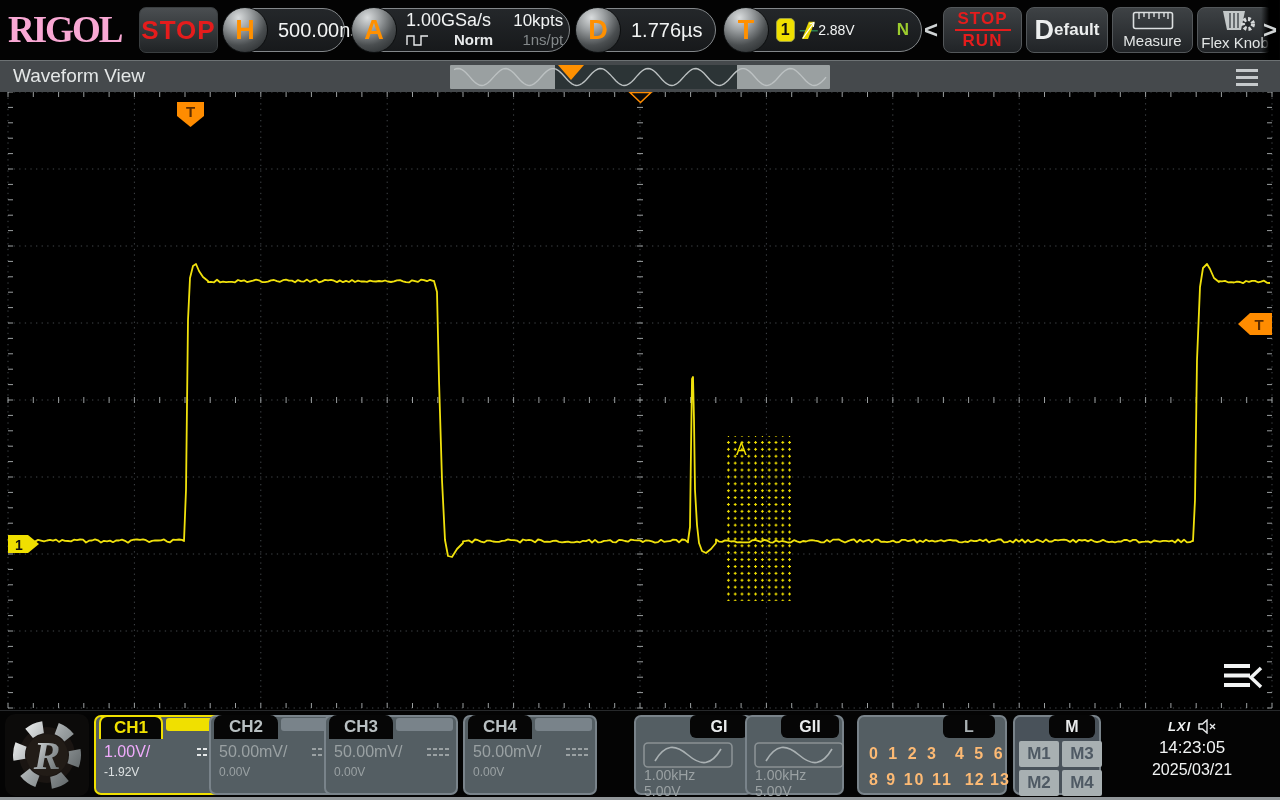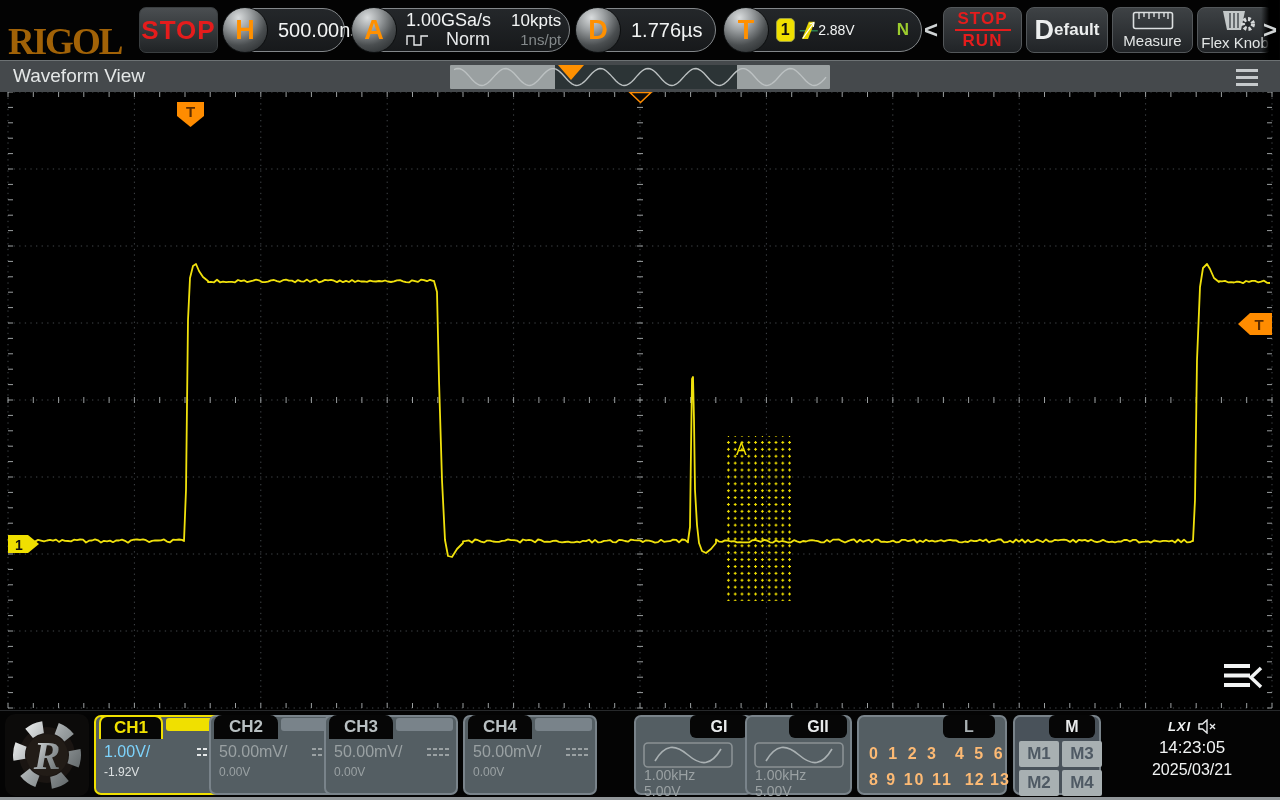--- a/index.html
+++ b/index.html
@@ -1,35 +1,35 @@
 <!DOCTYPE html>
 <html><head>
 <meta charset="utf-8">
 <style>
   html,body{margin:0;padding:0;background:#000;}
   body{width:1280px;height:800px;position:relative;overflow:hidden;
        font-family:"Liberation Sans",sans-serif;color:#e8eaea;}
   
   #topbar{position:absolute;left:0;top:0;width:1280px;height:60px;background:#030303;z-index:5;}
-  #logo{position:absolute;left:8px;top:20px;font-family:"Liberation Serif",serif;
-        font-weight:bold;font-size:37px;letter-spacing:-2px;color:#a16207;line-height:44px;}
+  #logo{position:absolute;left:8px;top:8px;font-family:"Liberation Serif",serif;
+        font-weight:bold;font-size:37px;letter-spacing:-2px;color:#f9a8d4;line-height:44px;}
   .darkbtn{position:absolute;top:7px;height:46px;border-radius:7px;box-sizing:border-box;
         background:linear-gradient(#4a4e51,#202325);border:1px solid #3a3e40;}
   #stopbadge{left:139px;width:79px;display:flex;align-items:center;justify-content:center;
         color:#e51c1c;font-size:26px;font-weight:bold;letter-spacing:1px;}
   .pill{position:absolute;top:8px;height:44px;border:1px solid #83878a;border-radius:22px;
         background:linear-gradient(#24272a,#17191b);display:flex;align-items:center;box-sizing:border-box;}
   .cbtn{width:46px;height:46px;border-radius:50%;flex:0 0 46px;margin-left:-2px;
         background:radial-gradient(circle at 35% 22%,#d9dcdd 0%,#9da1a3 28%,#4a4e50 62%,#1d2022 100%);
         display:flex;align-items:center;justify-content:center;
         font-weight:bold;font-size:27px;color:#ff9000;border:1px solid #0c0e0f;box-sizing:border-box;}
   .pillval{color:#f2f4f4;font-size:20px;padding:0 16px 0 10px;white-space:nowrap;}
   #apill .acol1{margin-left:9px;line-height:19px;}
   #apill .rate{font-size:18px;color:#f2f4f4;}
-  #apill .normrow{display:flex;align-items:center;gap:16px;font-size:18px;color:#e8eaeb;}
+  #apill .normrow{display:flex;align-items:center;gap:24px;font-size:15px;color:#e8eaeb;font-weight:bold;}
   #apill .acol2{margin:0 14px 0 20px;text-align:right;line-height:19px;}
   #apill .pts{font-size:17px;color:#f2f4f4;}
   #apill .res{font-size:15px;color:#84898b;}
   #tpill .src{width:24px;height:24px;margin-left:7px;background:#f0e000;color:#101010;border-radius:5px;
         font-weight:bold;font-size:16px;display:flex;align-items:center;justify-content:center;
         border:1px solid #9a9d45;box-sizing:border-box;}
   #tpill .tlevel{font-size:14px;color:#f2f4f4;}
   #tpill .tstat{font-size:17px;font-weight:bold;color:#9ccc2e;margin:0 12px 0 42px;}
   .chev{position:absolute;top:0;height:60px;width:18px;display:flex;align-items:center;justify-content:center;
         color:#cfd3d4;font-size:24px;font-weight:bold;z-index:6;}
@@ -66,21 +66,21 @@
   .card{position:absolute;top:4px;height:80px;width:134px;background:#545e63;border:2px solid #79838a;
         border-radius:7px;box-sizing:border-box;}
   .card.active{border-color:#f0e000;}
   .chtab{position:absolute;left:3px;top:-2px;width:64px;height:24px;background:#060606;
         border-radius:8px 8px 0 0;color:#b9c0c2;font-size:17px;font-weight:bold;
         display:flex;align-items:center;justify-content:center;box-sizing:border-box;}
   .active .chtab{color:#f0e000;border:2px solid #f0e000;border-bottom:none;}
   .chbar{position:absolute;left:70px;right:3px;top:1px;height:13px;border-radius:3px;background:#79838a;}
   .active .chbar{background:#f0e000;}
   .chscale{position:absolute;left:8px;top:26px;font-size:16px;color:#9aa1a3;}
-  .active .chscale{color:#7dd3fc;}
+  .active .chscale{color:#f0abfc;}
   .choffset{position:absolute;left:8px;top:48px;font-size:12px;color:#9aa1a3;}
   .active .choffset{color:#dde1e2;}
   .dcicon{position:absolute;right:7px;top:30px;color:#9aa1a3;}
   .active .dcicon{color:#e4e7e8;}
   .gtab{position:absolute;right:3px;top:-2px;width:58px;height:23px;background:#060606;border-radius:6px;
         color:#e9ebec;font-size:16px;font-weight:bold;display:flex;align-items:center;justify-content:center;}
   .sinebox{position:absolute;left:7px;top:25px;}
   .gfreq{position:absolute;left:8px;top:52px;font-size:14px;color:#9aa1a3;line-height:13px;}
   .gamp{position:absolute;left:8px;top:66px;font-size:14px;color:#9aa1a3;}
   #lcard .row{position:absolute;left:10px;font-size:16px;font-weight:bold;color:#fdba74;display:flex;}
@@ -283,21 +283,21 @@
   <div class="card" style="left:634px;width:119px;">
     <div class="gtab">GI</div>
     <svg class="sinebox" width="90" height="26" viewBox="0 0 90 26">
       <rect x="1" y="1" width="88" height="24" rx="4" fill="none" stroke="#8a9194" stroke-width="1.6"></rect>
       <path d="M12,19 C22,2 32,2 45,13 C58,24 68,24 78,7" fill="none" stroke="#aab1b3" stroke-width="1.6"></path>
     </svg>
     <div class="gfreq">1.00kHz</div>
     <div class="gamp">5.00V</div>
   </div>
 
-  <div class="card" style="left:745px;width:107px;">
+  <div class="card" style="left:745px;width:99px;">
     <div class="gtab">GII</div>
     <svg class="sinebox" width="90" height="26" viewBox="0 0 90 26">
       <rect x="1" y="1" width="88" height="24" rx="4" fill="none" stroke="#8a9194" stroke-width="1.6"></rect>
       <path d="M12,19 C22,2 32,2 45,13 C58,24 68,24 78,7" fill="none" stroke="#aab1b3" stroke-width="1.6"></path>
     </svg>
     <div class="gfreq">1.00kHz</div>
     <div class="gamp">5.00V</div>
   </div>
 
   <div id="lcard" class="card" style="left:857px;width:150px;">

